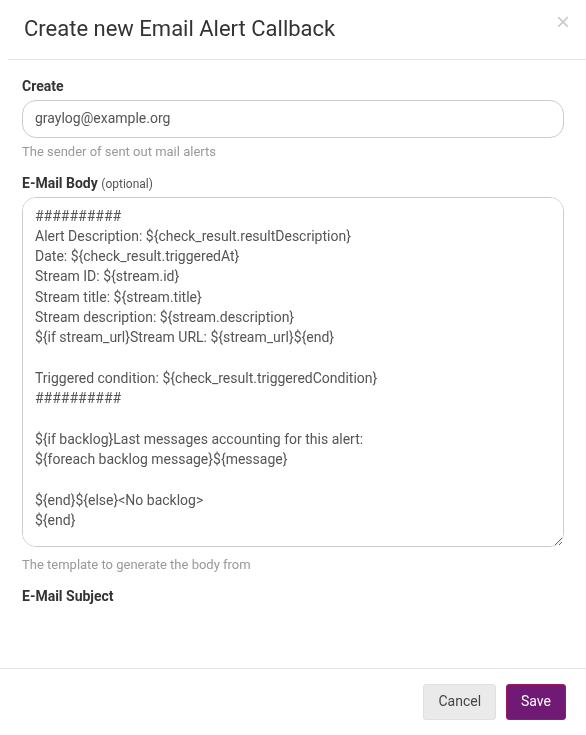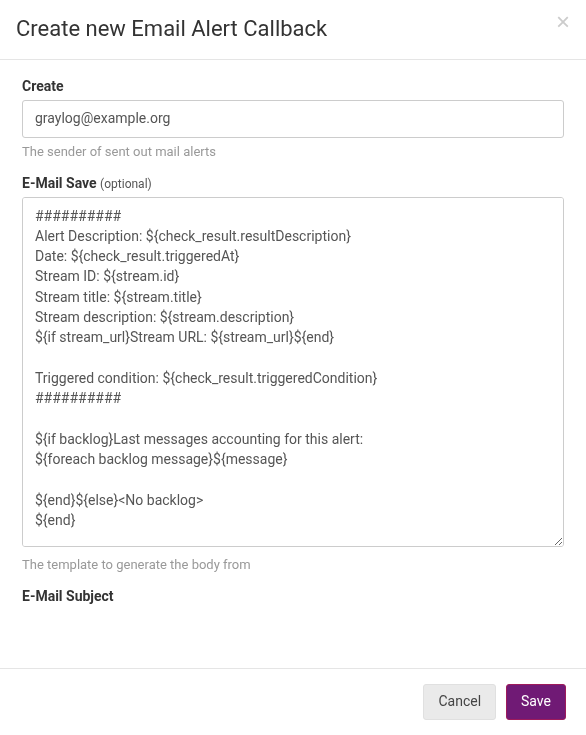--- a/index.html
+++ b/index.html
@@ -15,20 +15,21 @@
       background: #fff;
       width: 100%;
       height: 100%;
       display: flex;
       flex-direction: column;
     }
     .modal-header {
       padding: 16px 20px 18px 16px;
       border-bottom: 1px solid #e5e5e5;
       position: relative;
+      margin-left: 8px;
     }
     .modal-title {
       font-size: 22px;
       font-weight: 400;
       color: #333;
     }
     .close-btn {
       position: absolute;
       right: 16px;
       top: 10px;
@@ -61,21 +62,21 @@
       color: #555;
     }
     .form-control {
       width: 100%;
       padding: 8px 12px;
       font-size: 14px;
       line-height: 1.4;
       color: #555;
       background-color: #fff;
       border: 1px solid #ccc;
-      border-radius: 3px;
+      border-radius: 14px;
       font-family: inherit;
     }
     textarea.form-control {
       resize: vertical;
       min-height: 350px;
       line-height: 1.45;
     }
     .help-text {
       font-size: 13px;
       color: #999;
@@ -123,21 +124,21 @@
   <div class="modal-body">
 
     <div class="form-group">
       <label class="form-label">Create</label>
       <input type="text" class="form-control" value="graylog@example.org" style="">
       <div class="help-text">The sender of sent out mail alerts</div>
     </div>
 
     <div class="form-group">
       <label class="form-label">
-        <span>E-Mail Save</span>
+        <span>E-Mail Body</span>
         <span class="optional">(optional)</span>
       </label>
       <textarea class="form-control" style="">##########
 Alert Description: ${check_result.resultDescription}
 Date: ${check_result.triggeredAt}
 Stream ID: ${stream.id}
 Stream title: ${stream.title}
 Stream description: ${stream.description}
 ${if stream_url}Stream URL: ${stream_url}${end}
 

